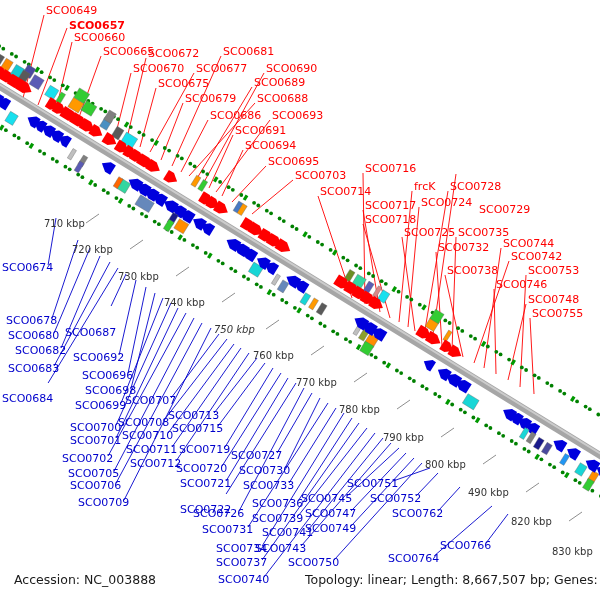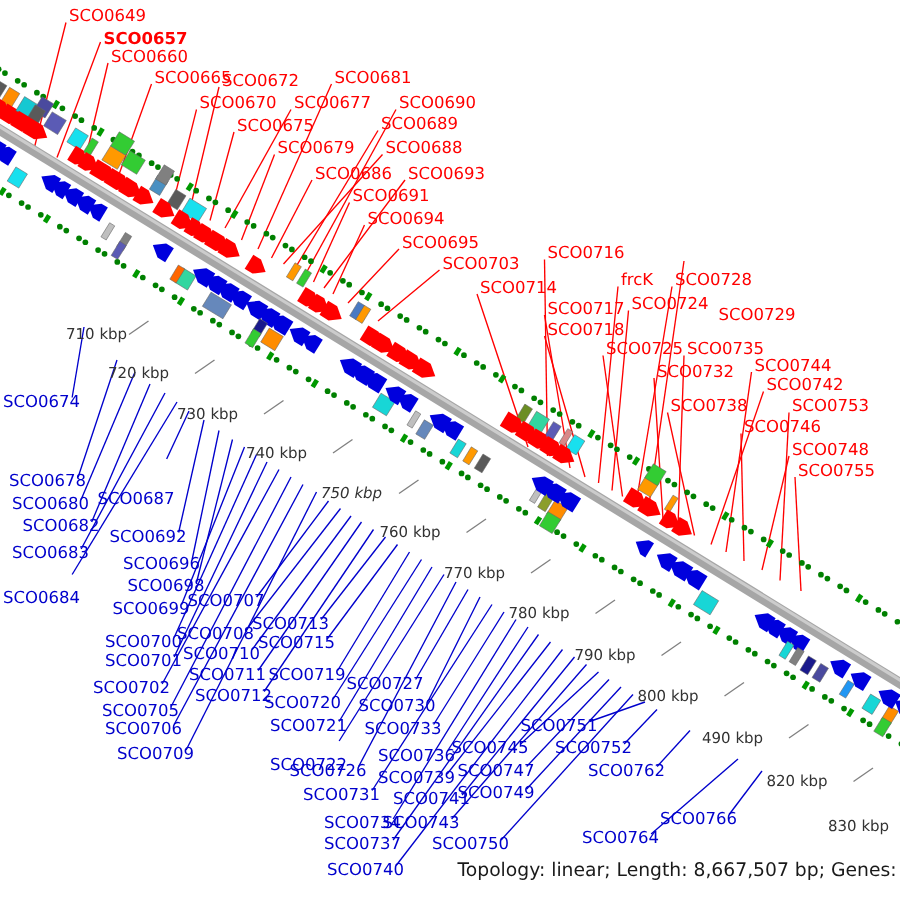--- a/index.html
+++ b/index.html
@@ -587,14 +587,15 @@
       <div class="ticklabel" style="left: 253px; top: 350px;">760 kbp</div>
       <div class="ticklabel" style="left: 296px; top: 377px;">770 kbp</div>
       <div class="ticklabel" style="left: 339px; top: 404px;">780 kbp</div>
       <div class="ticklabel" style="left: 383px; top: 432px;">790 kbp</div>
       <div class="ticklabel" style="left: 425px; top: 459px;">800 kbp</div>
       <div class="ticklabel" style="left: 468px; top: 487px;">490 kbp</div>
       <div class="ticklabel" style="left: 511px; top: 516px;">820 kbp</div>
       <div class="ticklabel" style="left: 552px; top: 546px;">830 kbp</div>
     </div>
 
+  <div class="footer-left">Accession: NC_003888</div>
   <div class="footer-right">Topology: linear; Length: 8,667,507 bp; Genes: 7,854</div>
 </div>
 
 </body></html>

